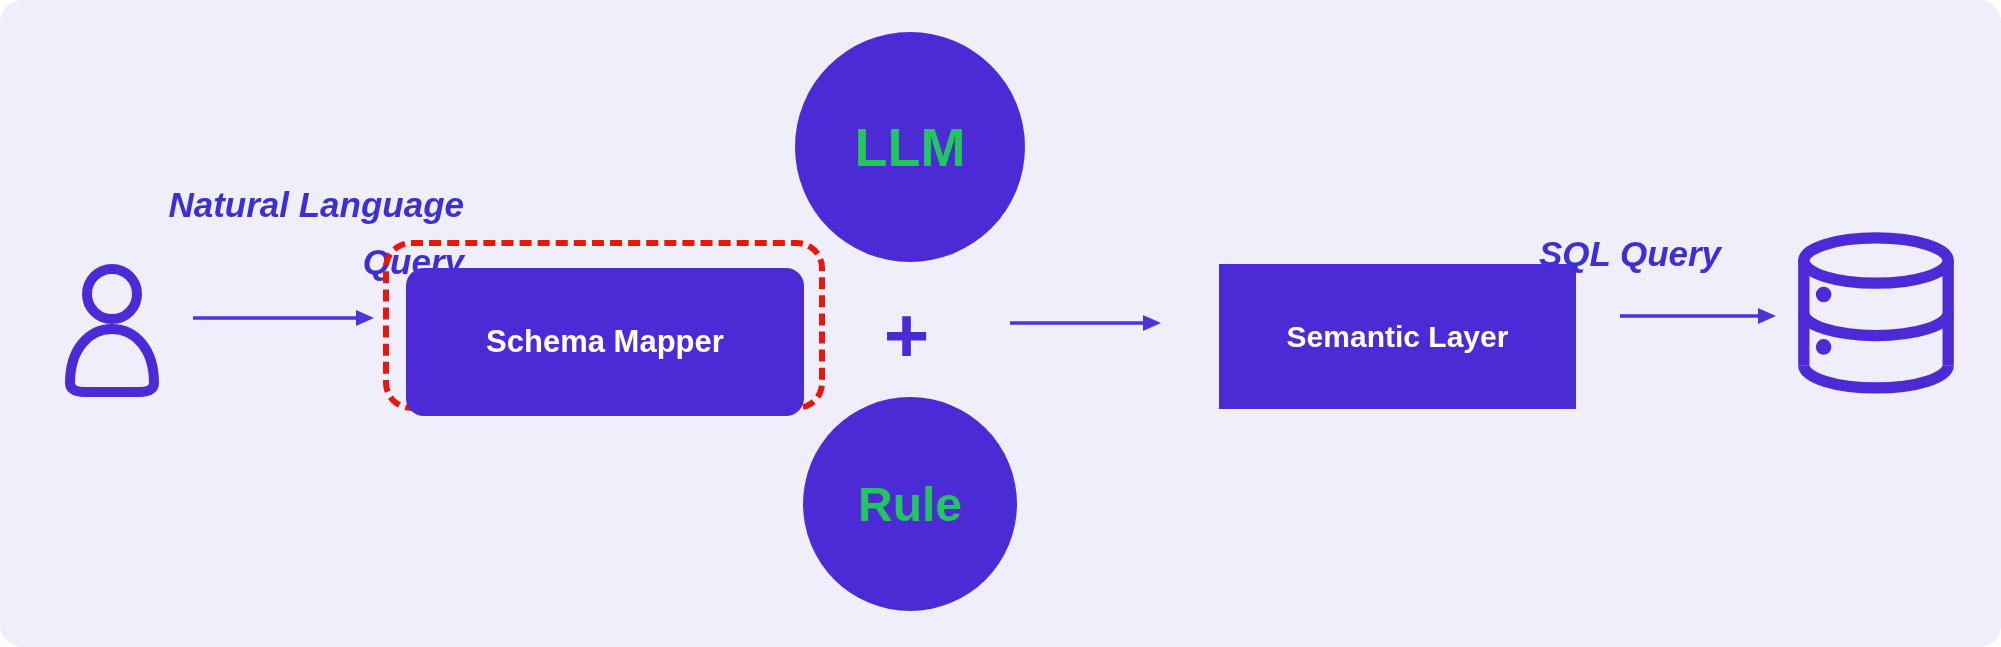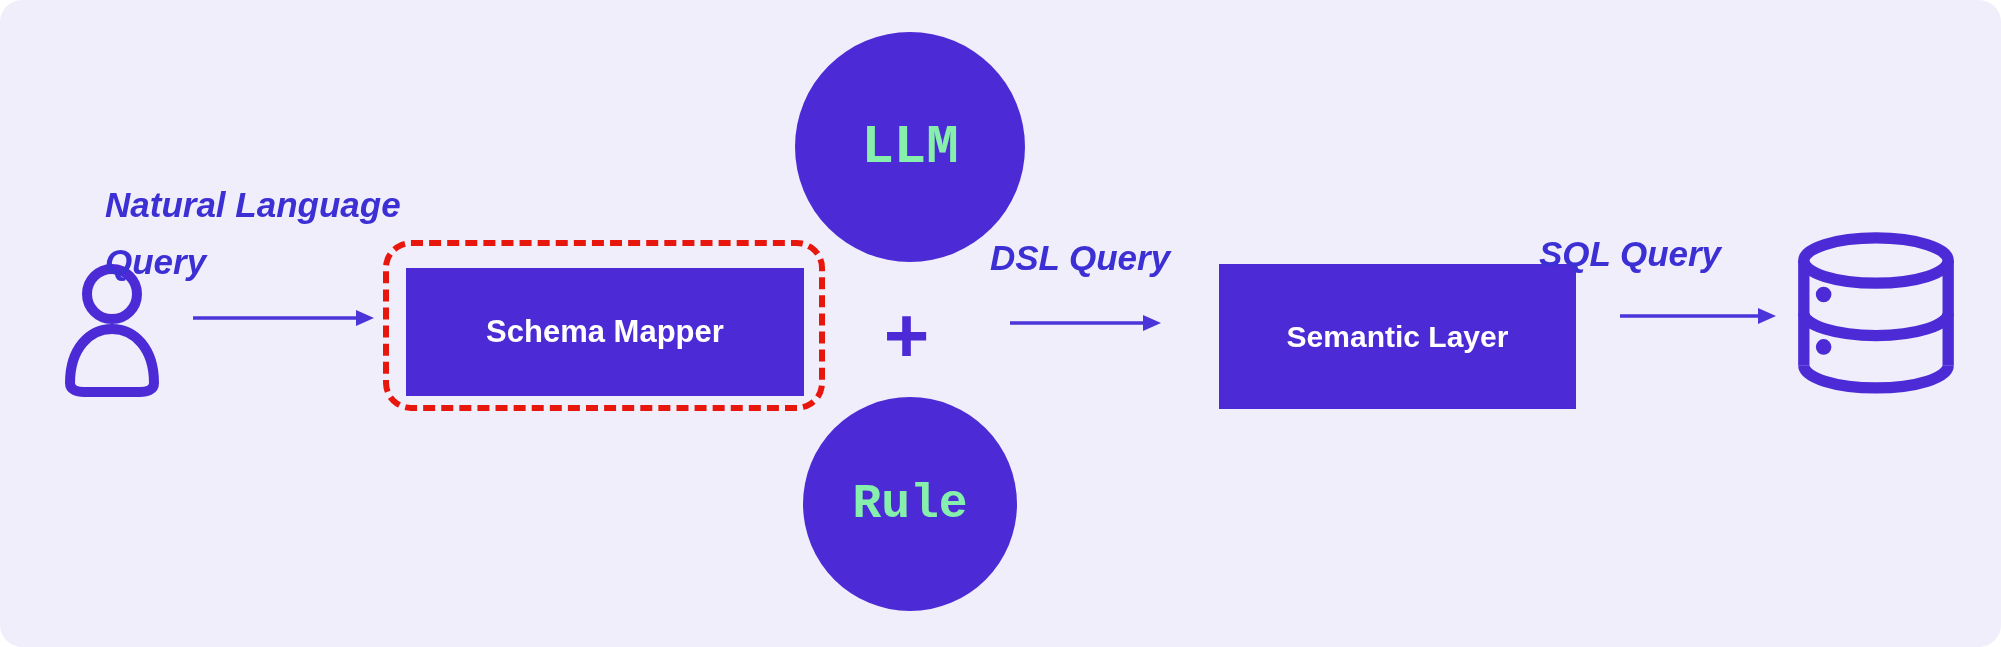--- a/index.html
+++ b/index.html
@@ -16,22 +16,22 @@
     border-radius: 22px;
     overflow: hidden;
   }
   .abs { position: absolute; }
 
   
   .person { left: 57px; top: 257px; width: 110px; height: 142px; }
 
   
   .nl-label {
-    left: 105px; top: 176px; width: 370px;
-    text-align: left;
+    left: 94px; top: 176px; width: 370px;
+    text-align: right;
     font-size: 35px; font-style: italic; font-weight: 600;
     color: #3c2fd4; line-height: 57px;
   }
 
   
   .arrow-1 { left: 191px; top: 304px; }
   .arrow-2 { left: 1008px; top: 309px; }
   .arrow-3 { left: 1618px; top: 302px; }
 
   
@@ -42,30 +42,29 @@
     box-sizing: border-box;
     background: transparent;
   }
 
   .node-rect {
     background: #4c2bd6;
     color: #ffffff;
     display: flex; align-items: center; justify-content: center;
     font-weight: 600;
   }
-  .schema-box { left: 406px; top: 268px; width: 398px; height: 128px; font-size: 31px; }
+  .schema-box { left: 406px; top: 268px; width: 398px; height: 148px; font-size: 31px; border-radius: 18px; }
   .semantic-box { left: 1219px; top: 264px; width: 357px; height: 145px; font-size: 30px; }
 
   .node-circle {
     background: #4c2bd6;
-    color: #86efac;
+    color: #22c55e;
     border-radius: 50%;
     display: flex; align-items: center; justify-content: center;
     font-weight: 700;
-    font-family: Liberation Mono, monospace;
   }
   .llm-circle { left: 795px; top: 32px; width: 230px; height: 230px; font-size: 54px; }
   .rule-circle { left: 803px; top: 397px; width: 214px; height: 214px; font-size: 48px; }
 
   .plus {
     left: 849px; top: 280px; width: 115px;
     text-align: center;
     font-size: 78px; font-weight: 700;
     color: #4c2bd6; line-height: 110px;
   }
@@ -116,21 +115,20 @@
   <div class="abs node-circle llm-circle">
     <span>LLM</span>
   </div>
 
   <div class="abs plus">+</div>
 
   <div class="abs node-circle rule-circle">
     <span>Rule</span>
   </div>
 
-  <div class="abs query-label dsl-label">DSL Query</div>
 
   <svg class="abs arrow-2" width="155" height="28" viewBox="0 0 155 28">
     <line x1="2" y1="14" x2="136" y2="14" class="arrow-line"></line>
     <polygon points="135,6 153,14 135,22" class="arrow-head"></polygon>
   </svg>
 
   <div class="abs node-rect semantic-box">
     <span>Semantic Layer</span>
   </div>
 

